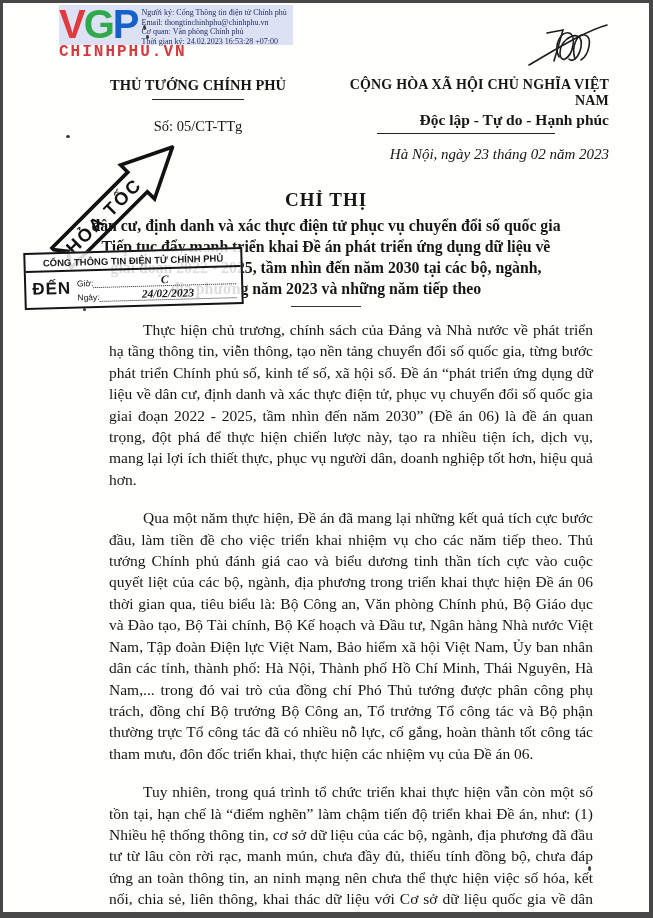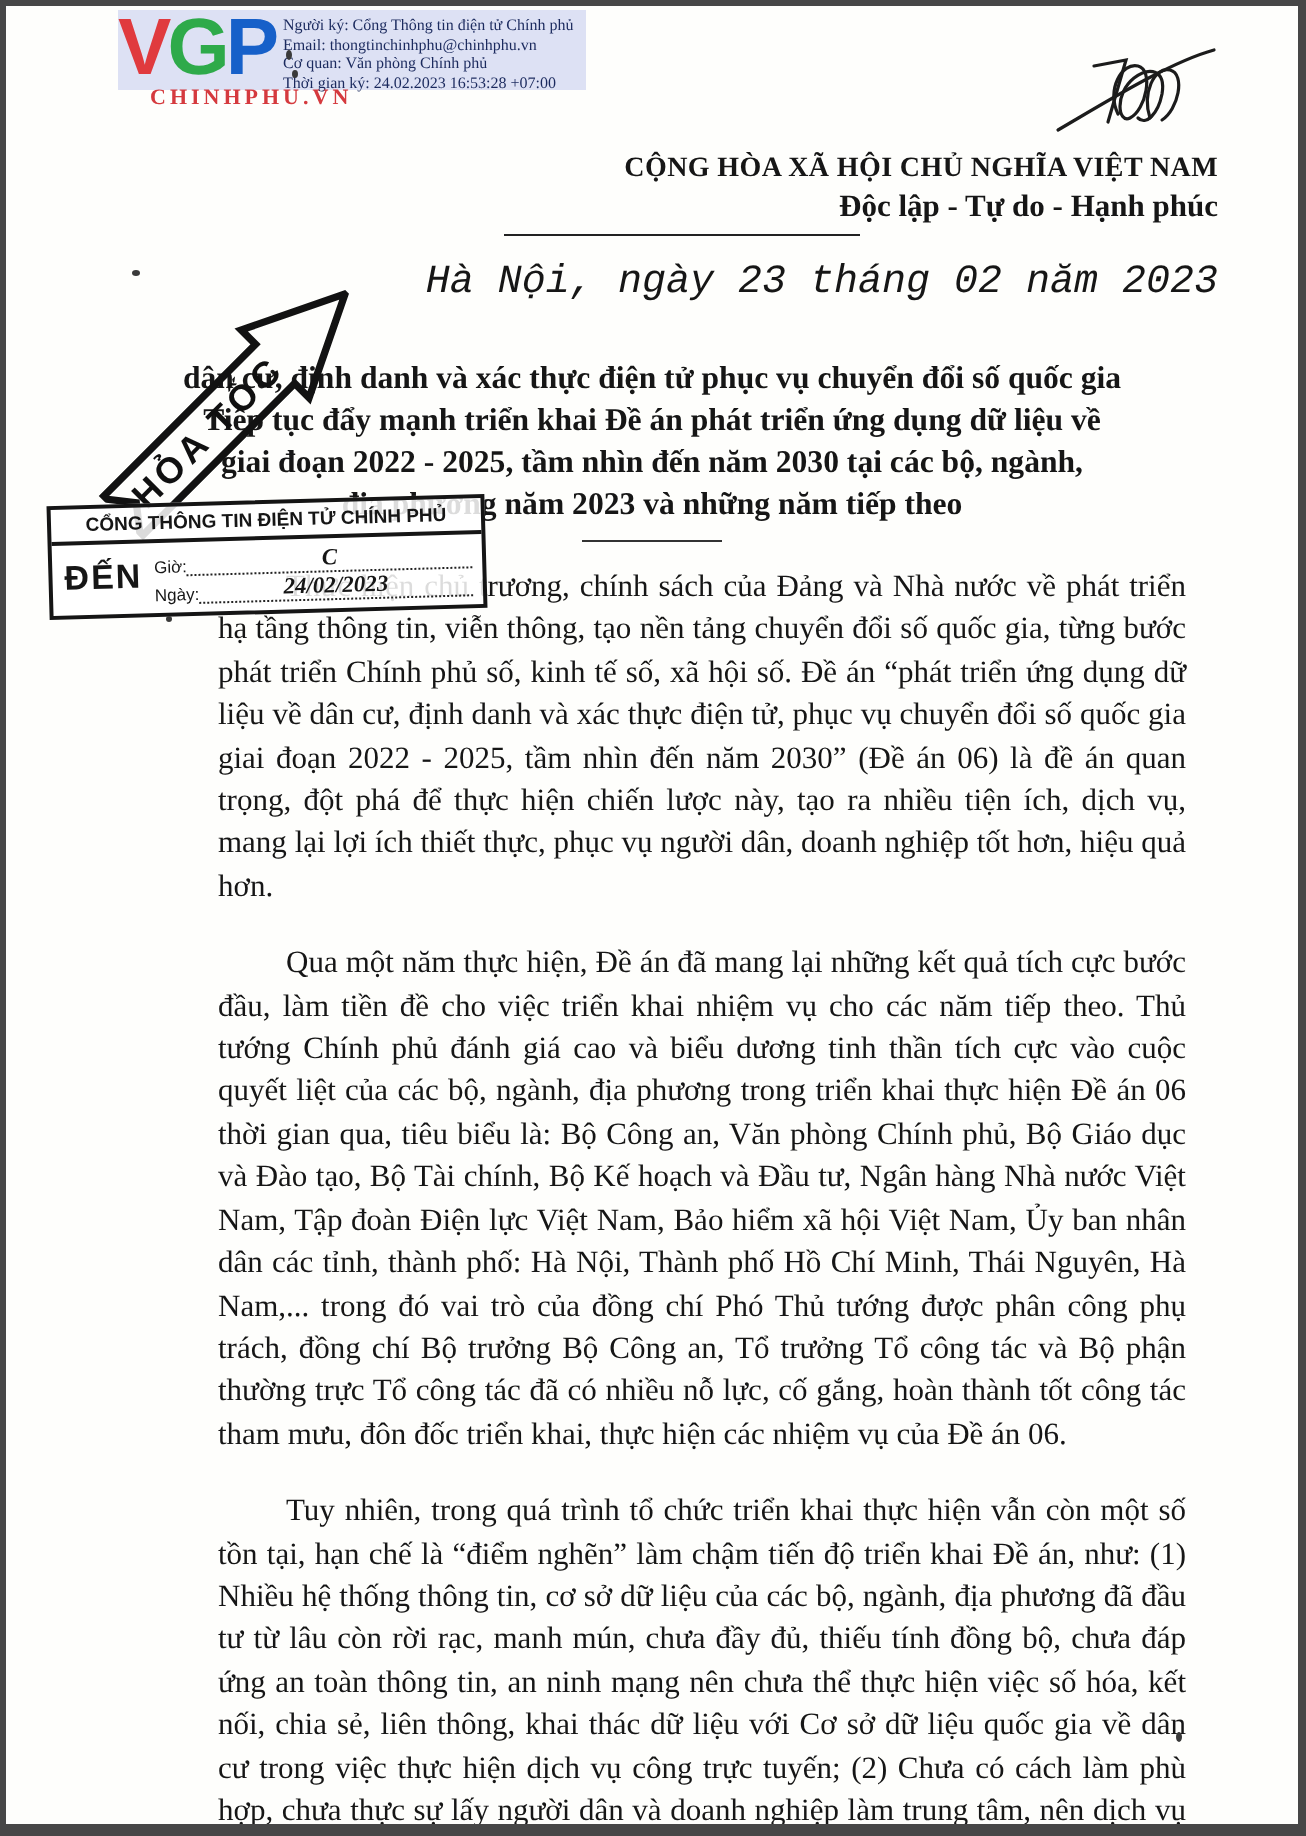--- a/index.html
+++ b/index.html
@@ -25,39 +25,39 @@
     font-family:"Liberation Sans","DejaVu Sans",sans-serif;
     font-weight:bold;font-size:40px;line-height:38px;letter-spacing:-2px;
     white-space:nowrap;
   }
   .vgp .v{color:#e03a3e}.vgp .g{color:#2eaa4a}.vgp .p{color:#1660c9}
   .esign-lines{
     font-size:8px;line-height:9.5px;color:#1b2a5e;padding:3px 2px 0 4px;
     white-space:nowrap;
   }
   .vgp-domain{
-    position:absolute;left:72px;top:40px;
-    font-family:Liberation Serif, serif;
-    font-weight:bold;font-size:11px;letter-spacing:2px;color:#d53a3e;
+    position:absolute;left:56px;top:40px;
+    font-family:Liberation Mono, monospace;
+    font-weight:bold;font-size:16px;letter-spacing:2px;color:#d53a3e;
   }
 
   
   .scribble{position:absolute;left:520px;top:14px;}
 
   
   .doc-head{display:flex;margin:74px 40px 0 70px;}
   .head-left{width:250px;text-align:center;}
   .issuer{font-weight:bold;font-size:14.5px;}
   .issuer-line{width:92px;border-bottom:1.5px solid #222;margin:5px auto 0;}
   .doc-number{font-size:14.5px;margin-top:18px;}
   .head-right{flex:1;text-align:right;}
   .national-title{font-weight:bold;font-size:14px;letter-spacing:.2px;}
   .motto{font-weight:bold;font-size:15.5px;margin-top:2px;}
   .motto-line{width:178px;border-bottom:1.5px solid #222;margin:4px auto 0;}
-  .place-date{font-style:italic;font-size:20px;margin-top:12px;font-family:Liberation Mono, monospace;}
+  .place-date{font-style:italic;font-size:15px;margin-top:12px;}
 
   
   .urgency{
     position:absolute;left:34px;top:172px;width:160px;height:55px;
     transform:rotate(-45deg);
   }
   .urgency svg{display:block;width:160px;height:55px;}
   .urgency text{
     font-family:"Liberation Sans","DejaVu Sans",sans-serif;
     font-weight:bold;letter-spacing:3px;fill:#101010;
@@ -124,20 +124,25 @@
   <svg class="scribble" width="90" height="55" viewBox="0 0 90 55">
     <g fill="none" stroke="#1c1c1c" stroke-width="1.6" stroke-linecap="round">
       <path d="M6,48 C30,34 62,14 84,8"></path>
       <path d="M24,16 L40,13 L31,44"></path>
       <path d="M36,40 C30,28 38,14 46,16 C54,18 50,38 42,42 C36,45 34,30 44,22 C52,16 60,18 58,30 C56,40 50,46 46,42"></path>
       <path d="M52,42 C48,30 54,16 62,18 C70,20 66,38 58,43"></path>
     </g>
   </svg>
 
   <div class="doc-head">
+    <div class="head-left">
+      <div class="issuer">THỦ TƯỚNG CHÍNH PHỦ</div>
+      <div class="issuer-line"></div>
+      <div class="doc-number">Số: 05/CT-TTg</div>
+    </div>
     <div class="head-right">
       <div class="national-title">CỘNG HÒA XÃ HỘI CHỦ NGHĨA VIỆT NAM</div>
       <div class="motto">Độc lập - Tự do - Hạnh phúc</div>
       <div class="motto-line"></div>
       <div class="place-date">Hà Nội, ngày 23 tháng 02 năm 2023</div>
     </div>
   </div>
 
   <div class="urgency">
     <svg viewBox="0 0 220 70">
@@ -157,20 +162,21 @@
         </div>
         <div class="den-field">
           <span class="lbl">Ngày:</span>
           <span class="dotted">24/02/2023</span>
         </div>
       </div>
     </div>
   </div>
 
   <div class="title-block">
+    <div class="doc-type">CHỈ THỊ</div>
     <div class="subject">
       <div>dân cư, định danh và xác thực điện tử phục vụ chuyển đổi số quốc gia</div>
       <div>Tiếp tục đẩy mạnh triển khai Đề án phát triển ứng dụng dữ liệu về</div>
       <div>giai đoạn 2022 - 2025, tầm nhìn đến năm 2030 tại các bộ, ngành,</div>
       <div>địa phương năm 2023 và những năm tiếp theo</div>
     </div>
     <div class="title-divider"></div>
   </div>
 
   <div class="body-text">

